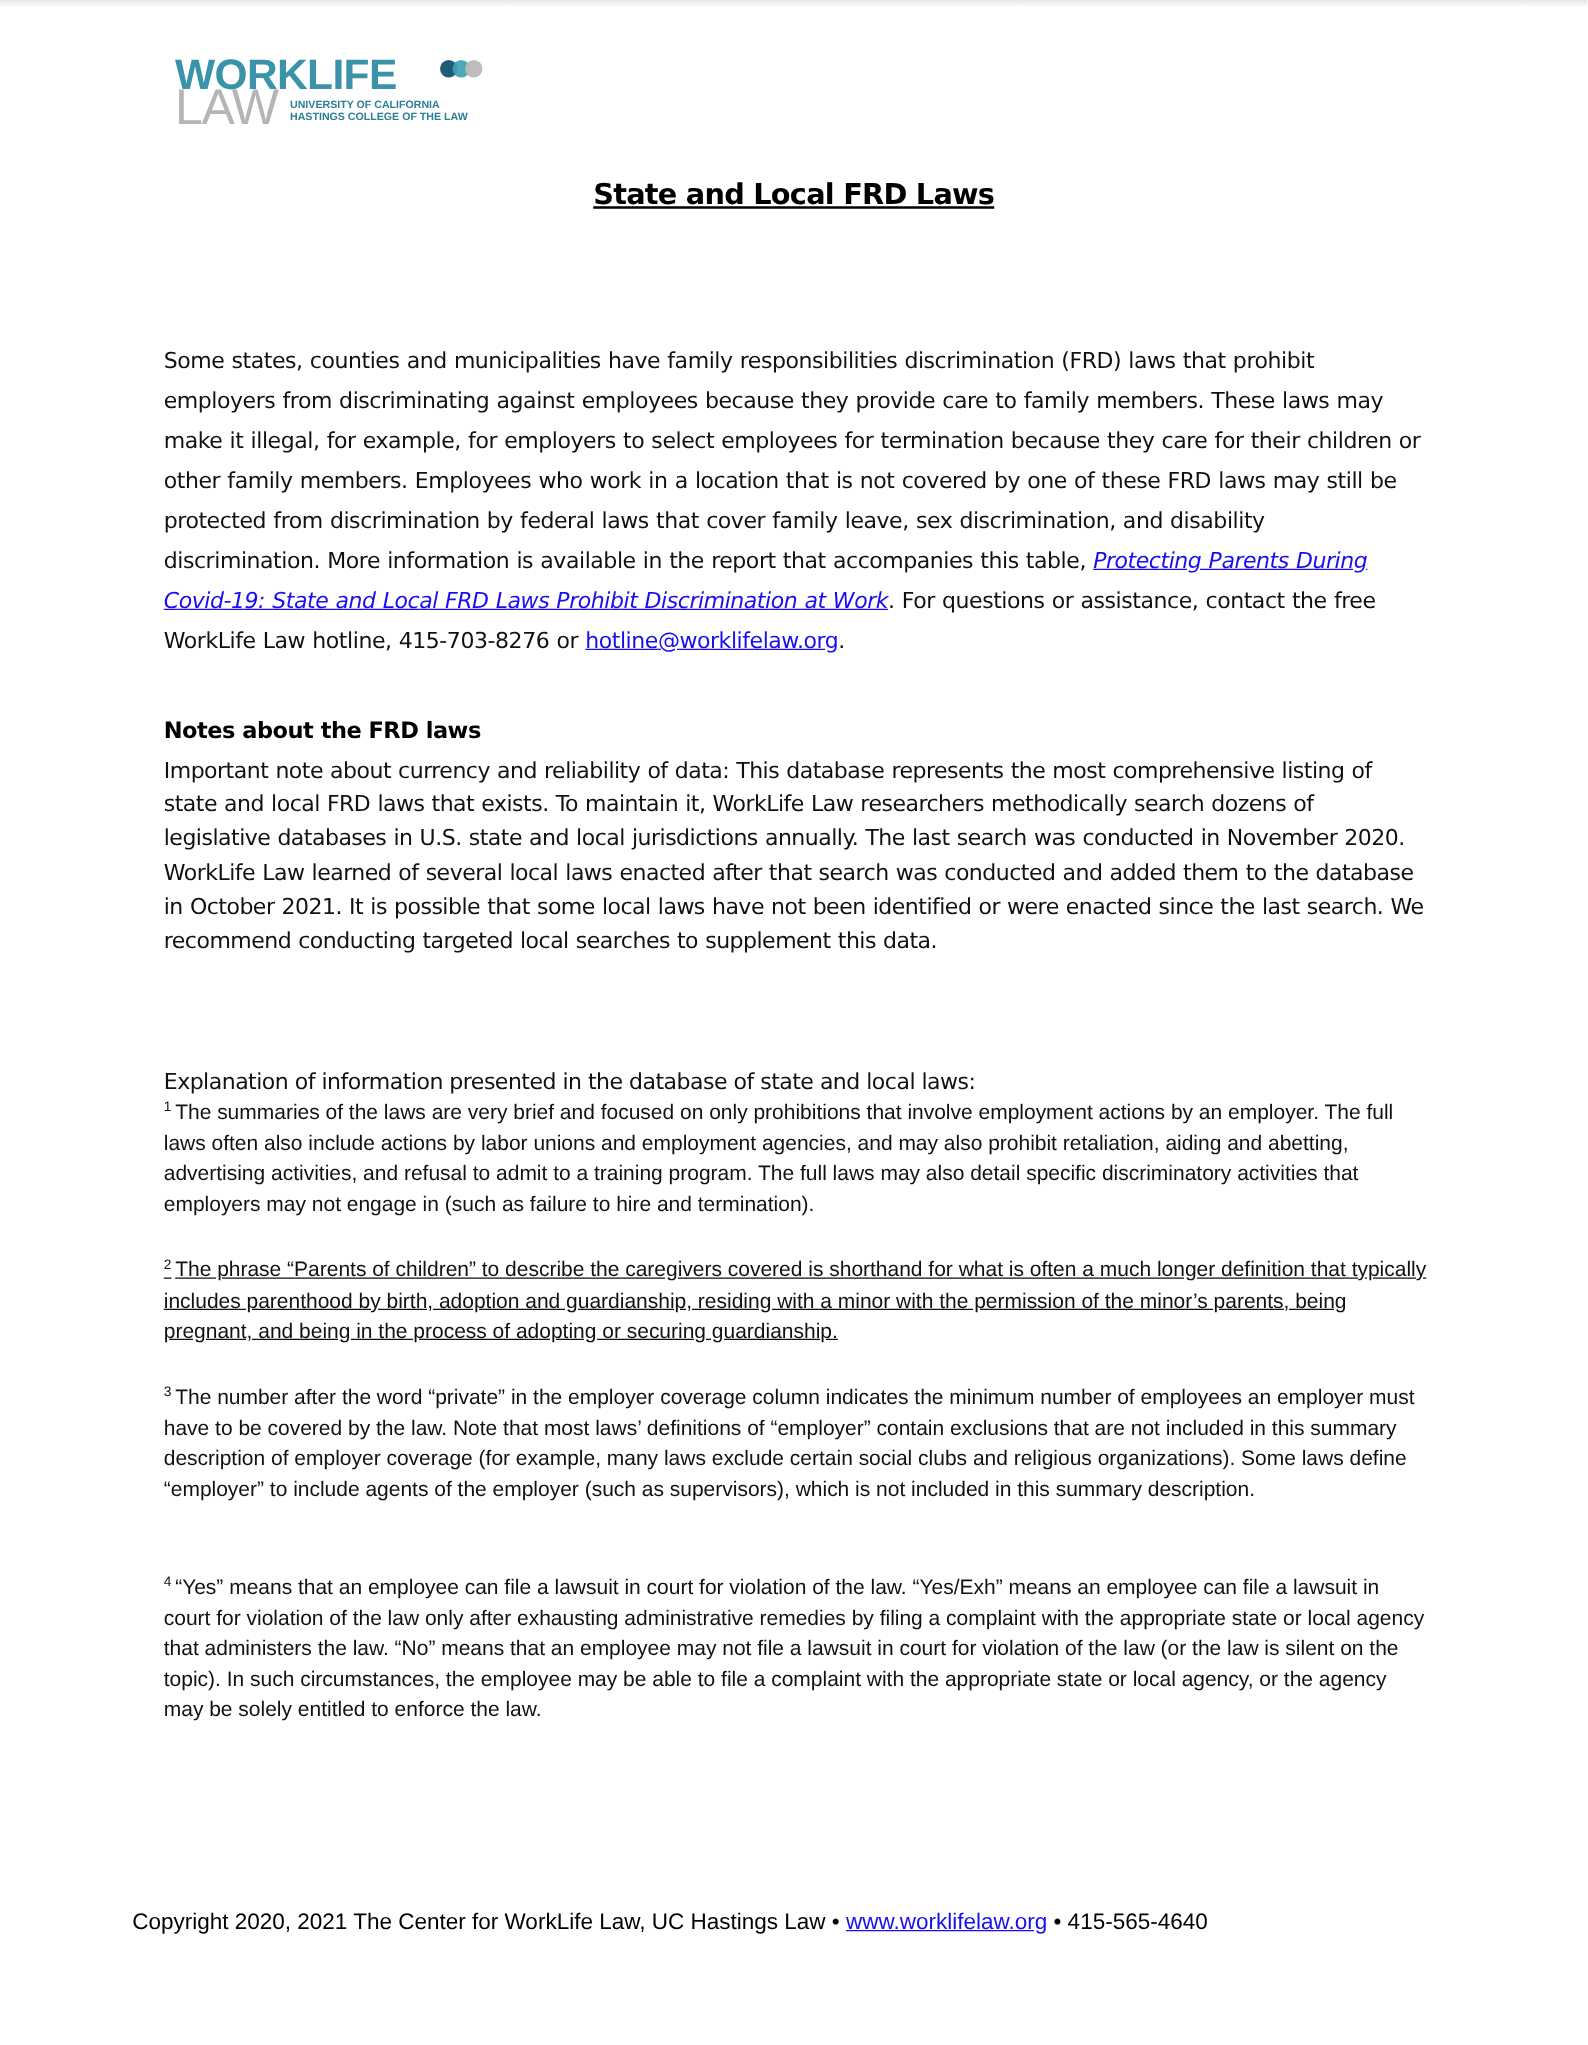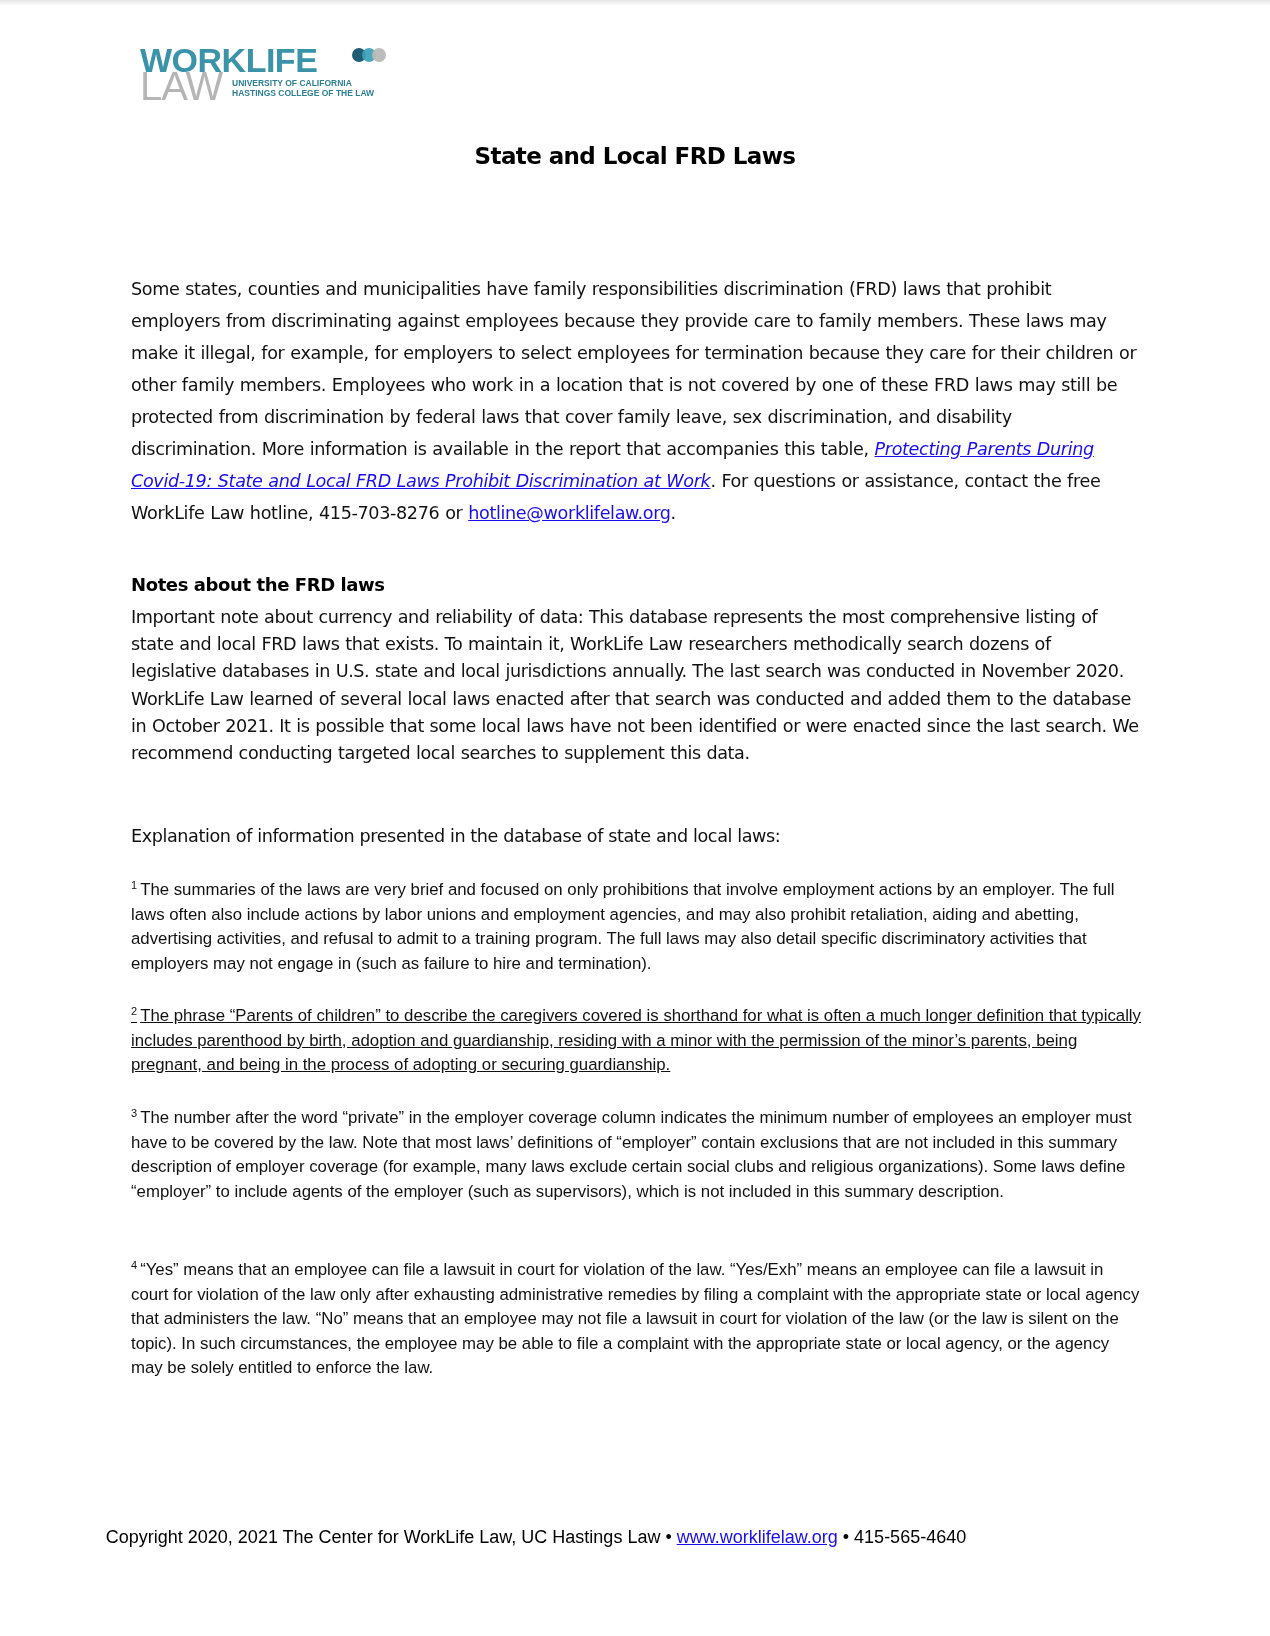--- a/index.html
+++ b/index.html
@@ -13,33 +13,33 @@
     .logo-law { position: absolute; left: 0; top: 30px; font-family: "Liberation Sans", sans-serif; font-weight: normal; font-size: 40px; line-height: 32px; color: #b5b5b5; letter-spacing: -1px; }
     .logo-uni { position: absolute; left: 92px; top: 38px; font-family: "Liberation Sans", sans-serif; font-weight: bold; font-size: 8.5px; line-height: 10px; color: #2d7f95; white-space: nowrap; }
     .logo-dots { position: absolute; left: 212px; top: 8px; width: 40px; height: 14px; }
     .dot { position: absolute; top: 0; width: 14px; height: 14px; border-radius: 50%; }
     .dot1 { left: 0; background: #1f5d75; }
     .dot2 { left: 10px; background: #3ea1b5; opacity: 0.92; }
     .dot3 { left: 20px; background: #b9b9b9; opacity: 0.95; }
 
     
     .title { position: absolute; left: 0; width: 1270px; text-align: center; font-family: "DejaVu Sans", sans-serif; font-weight: bold; color: #000; }
-    .title1 { top: 143px; font-size: 23px; letter-spacing: -0.6px; }
+    .title1 { top: 143px; font-size: 23px; letter-spacing: -0.6px; text-decoration: underline; }
     .title2 { top: 181px; font-size: 23px; letter-spacing: -0.6px; }
 
     
     .intro { position: absolute; left: 131px; top: 273px; width: 1010px; font-family: "DejaVu Sans", sans-serif; font-size: 17.6px; line-height: 32px; color: #111; letter-spacing: -0.35px; word-spacing: 0.5px; }
     .intro a { color: #1a0dee; text-decoration: underline; }
     .intro a.italic { font-style: italic; }
 
     .notes-heading { position: absolute; left: 131px; top: 555px; font-family: "DejaVu Sans", sans-serif; font-size: 18px; font-weight: bold; color: #000; letter-spacing: -0.4px; margin-top: 19px; }
 
     .important { position: absolute; left: 131px; top: 604px; width: 1010px; font-family: "DejaVu Sans", sans-serif; font-size: 17.6px; line-height: 27.2px; color: #111; letter-spacing: -0.4px; word-spacing: 0.5px; }
 
-    .explanation { position: absolute; left: 131px; top: 826px; font-family: "DejaVu Sans", sans-serif; font-size: 17.6px; color: #111; letter-spacing: -0.4px; }
+    .explanation { position: absolute; left: 131px; top: 856px; font-family: "DejaVu Sans", sans-serif; font-size: 17.6px; color: #111; letter-spacing: -0.4px; }
 
     .footnote { position: absolute; left: 131px; width: 1012px; font-family: "Liberation Sans", sans-serif; font-size: 16.8px; line-height: 24.5px; color: #111; }
     .footnote sup { font-size: 11px; vertical-align: 6px; line-height: 0; margin-right: 3px; }
     .fn1 { top: 878px; }
     .fn2 { top: 1004px; text-decoration: underline; }
     .fn3 { top: 1106px; }
     .fn4 { top: 1258px; }
 
     .footer { position: absolute; left: 0; width: 1072px; top: 1527px; text-align: center; font-family: Liberation Sans, sans-serif; font-size: 18px; color: #000; }
     .footer a { color: #1a0dee; text-decoration: underline; }

